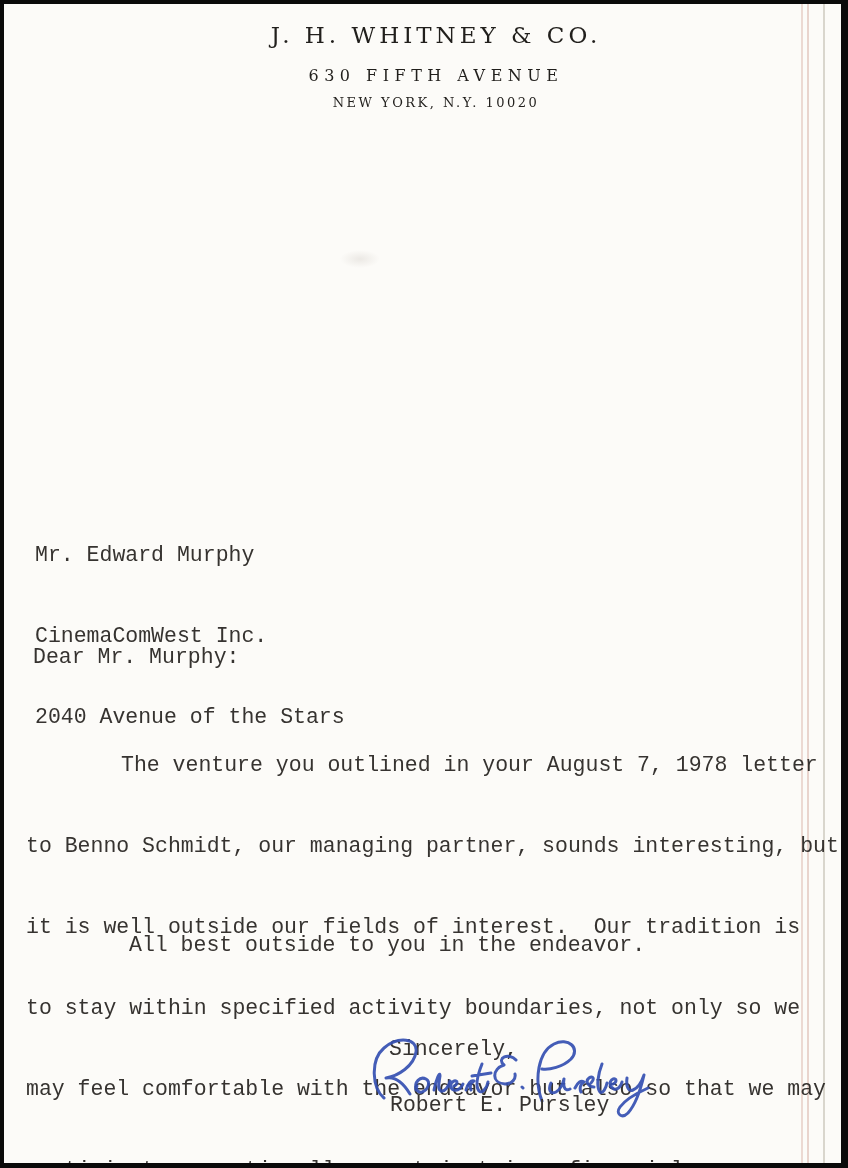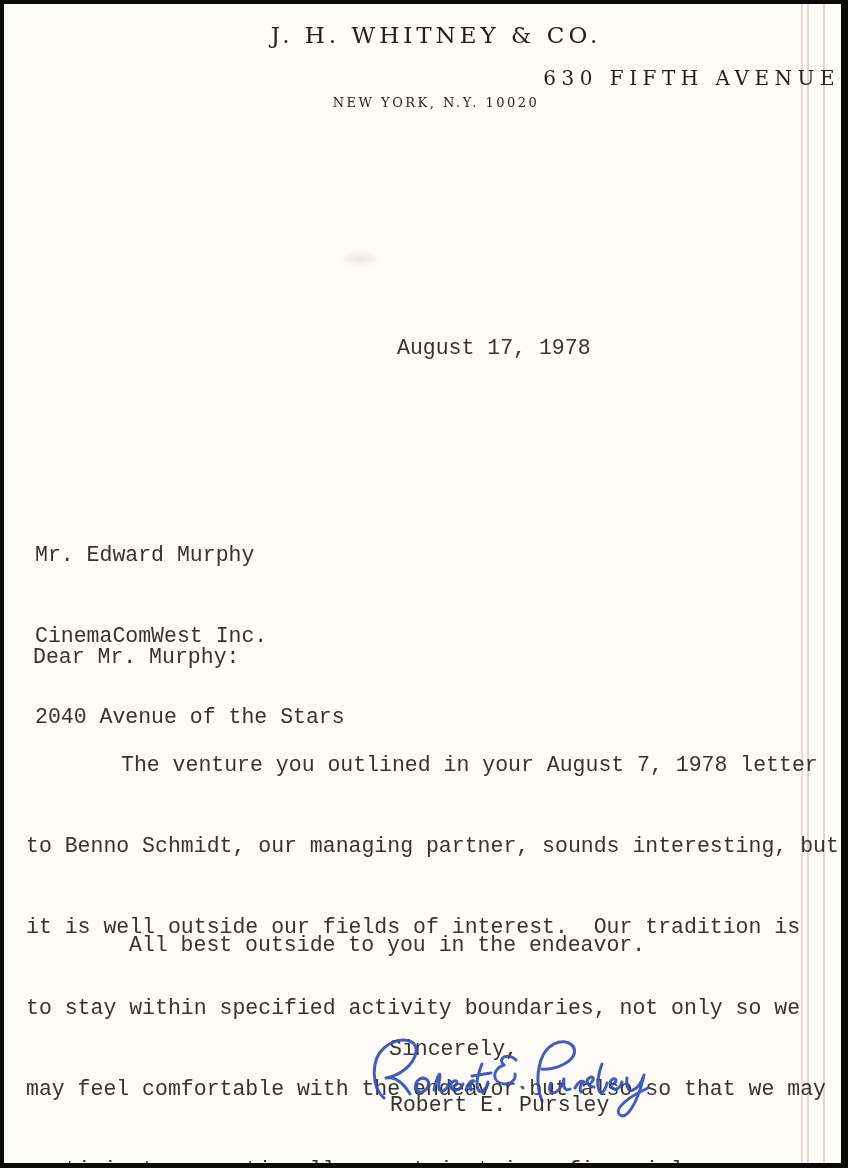--- a/index.html
+++ b/index.html
@@ -22,21 +22,21 @@
   .margin-line.pink-b { left: 803px; background: #e9d4cd; }
   .margin-line.gray-a { left: 819px; background: #d9d6cd; }
   .smudge {
     position: absolute; left: 336px; top: 246px; width: 40px; height: 18px;
     background: radial-gradient(ellipse at center, rgba(160,150,140,0.18), rgba(160,150,140,0) 70%);
   }
   
   .lh { position: absolute; left: 28px; width: 808px; text-align: center;
         font-family: "DejaVu Serif", serif; color: #211f1c; line-height: 1; white-space: pre; }
   .lh-company { top: 20px; font-size: 23px; letter-spacing: 4px; }
-  .lh-street  { top: 64px; font-size: 20px; letter-spacing: 5.5px; text-align: right; }
+  .lh-street  { top: 64px; font-size: 16px; letter-spacing: 5.5px; }
   .lh-city    { top: 92px; font-size: 13px; letter-spacing: 2.5px; }
   
   .tw { position: absolute; font-size: 21.5px; line-height: 27px; white-space: pre; }
   .date-line { left: 393px; top: 331px; }
   .recipient { left: 31px; top: 484px; }
   .salutation { left: 29px; top: 640px; }
   .para1 { left: 22px; top: 694px; width: 826px; }
   .para1 .line { white-space: pre; }
   .para1 .line.indent { padding-left: 95px; }
   .para2 { left: 24px; top: 928px; padding-left: 101px; }
@@ -53,21 +53,20 @@
 
   <div class="margin-line pink-a"></div>
   <div class="margin-line pink-b"></div>
   <div class="margin-line gray-a"></div>
   <div class="smudge"></div>
 
   <div class="lh lh-company">J. H. WHITNEY &amp; CO.</div>
   <div class="lh lh-street">630 FIFTH AVENUE</div>
   <div class="lh lh-city">NEW YORK, N.Y. 10020</div>
 
-  <div class="tw date-line">August 17, 1978</div>
 
   <div class="tw recipient">
     <div class="line">Mr. Edward Murphy</div>
     <div class="line">CinemaComWest Inc.</div>
     <div class="line">2040 Avenue of the Stars</div>
   </div>
 
   <div class="tw salutation">Dear Mr. Murphy:</div>
 
   <div class="tw para1">

